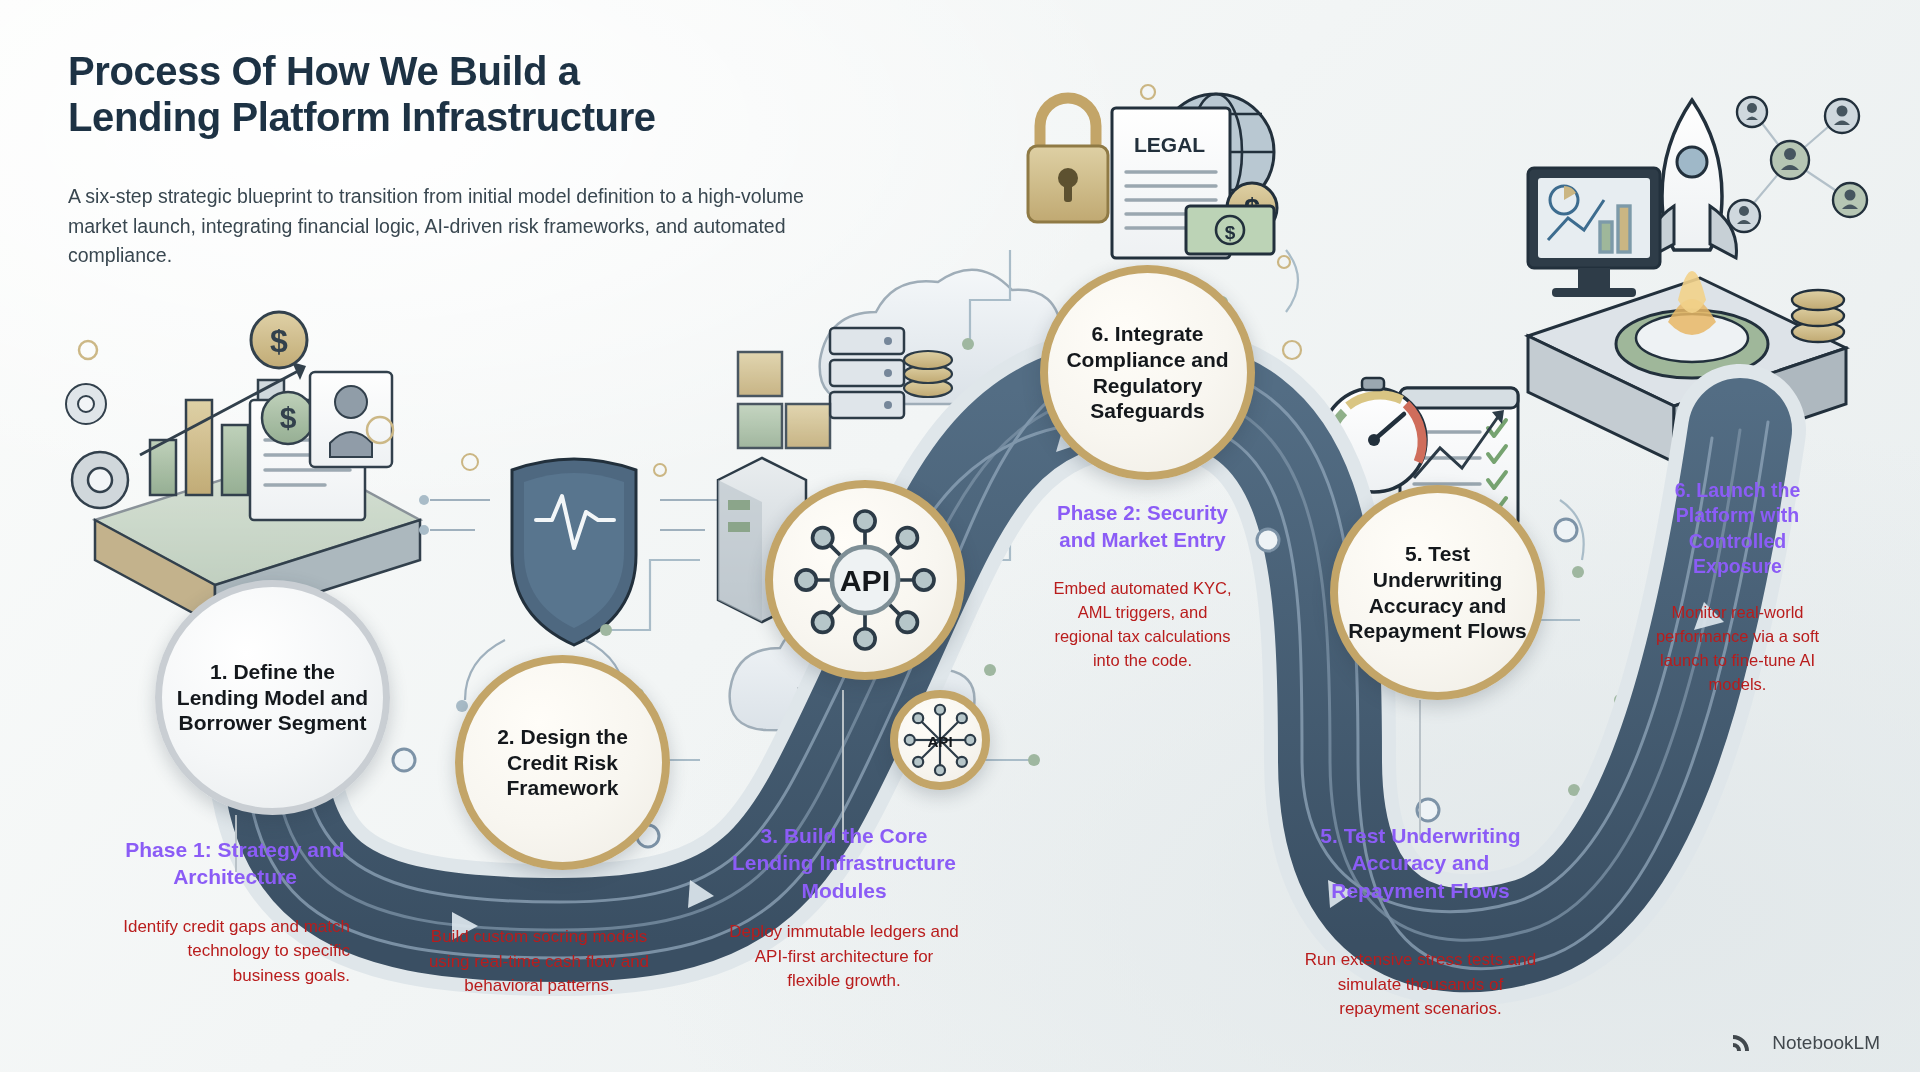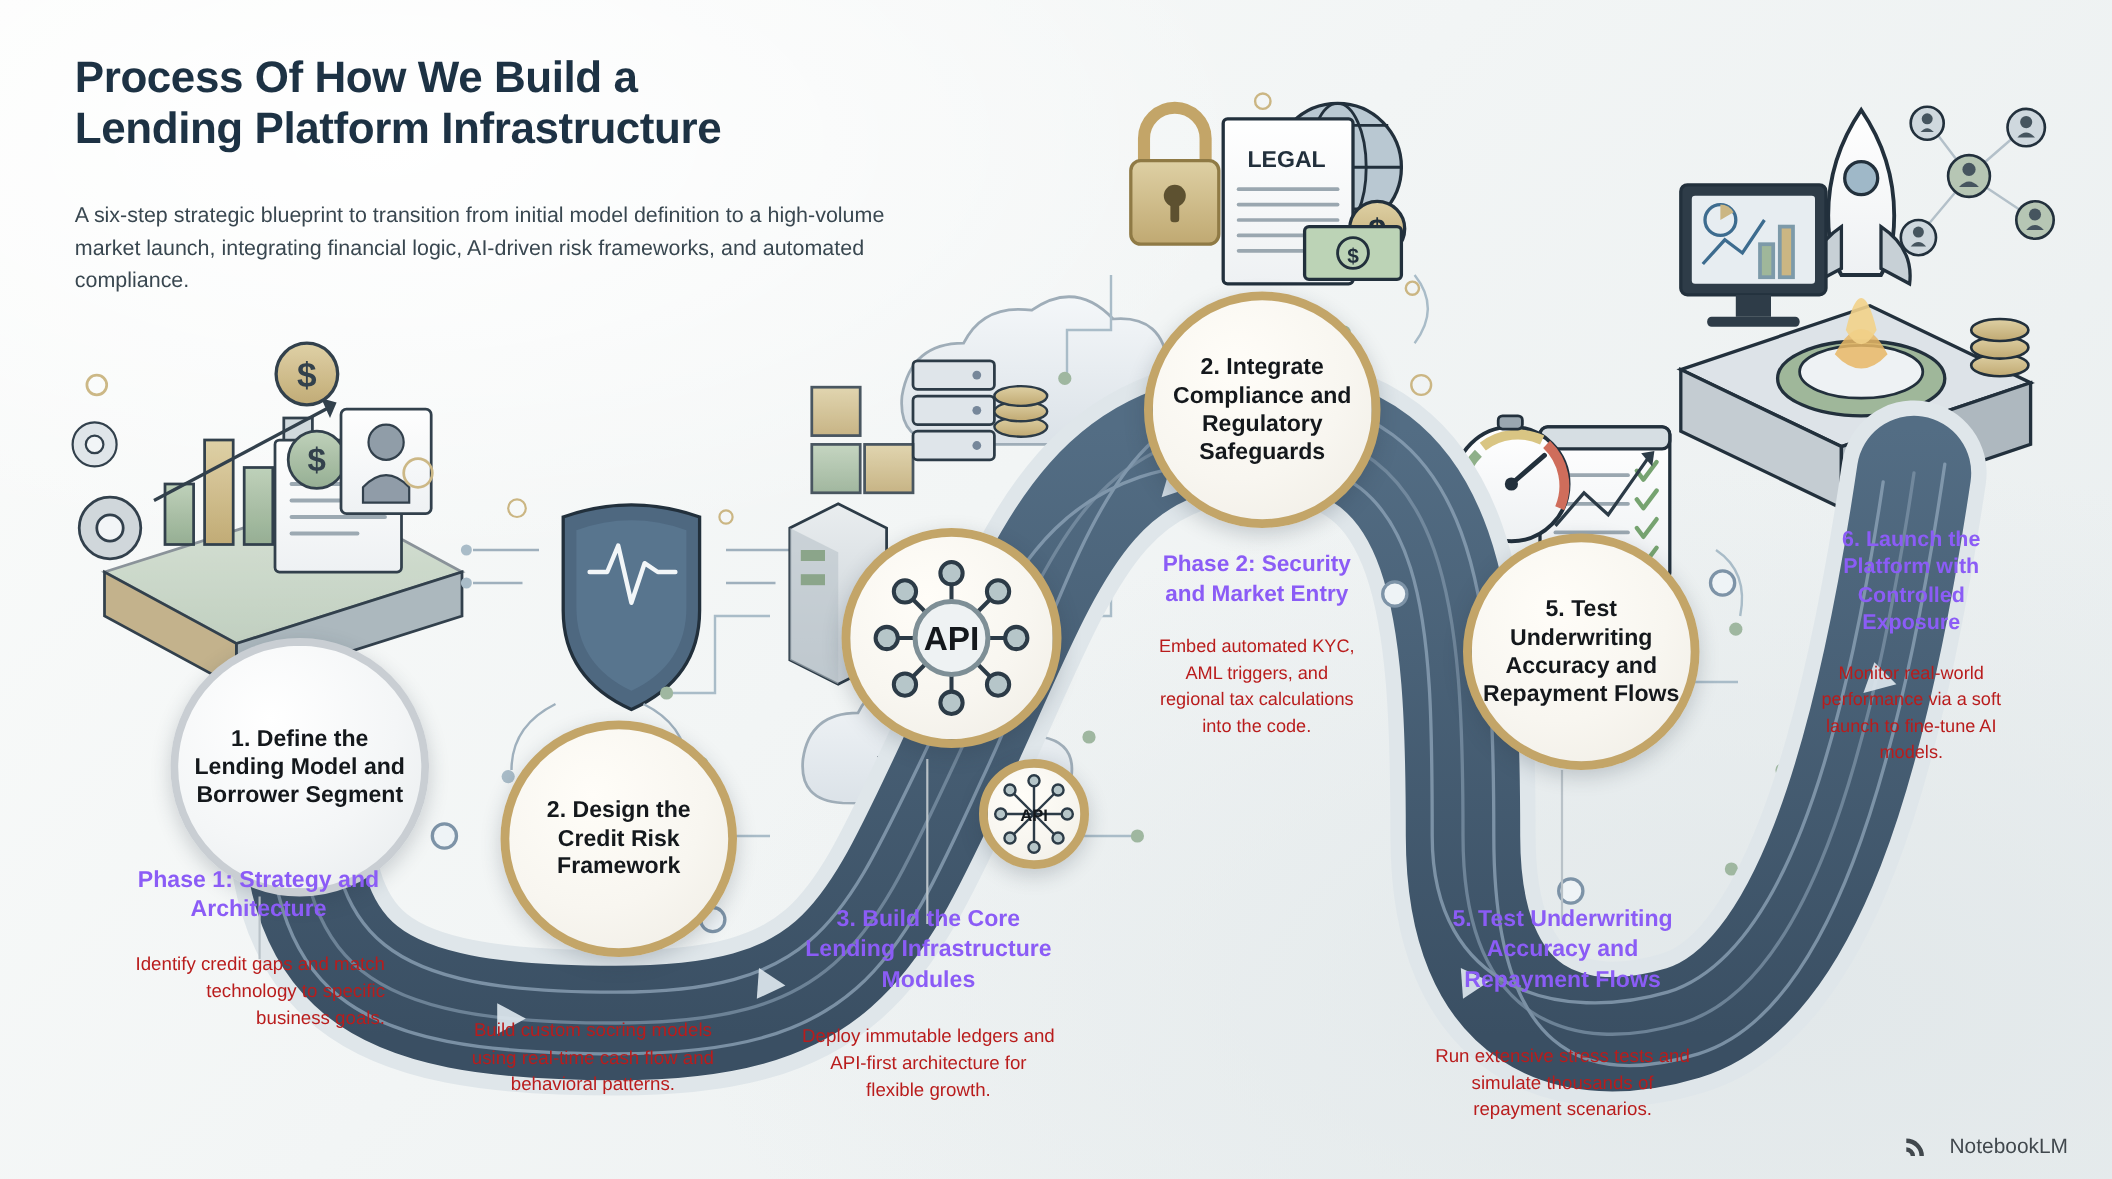--- a/index.html
+++ b/index.html
@@ -66,30 +66,30 @@
 
   #phase2blk{left:1050px;top:500px;width:185px;}
   #phase2blk .hd{font-size:20.5px;}
   #phase2blk .bd{font-size:16.5px;margin-top:24px;}
 
   #step6blk{left:1645px;top:478px;width:185px;}
   #step6blk .hd{font-size:19.5px;}
   #step6blk .bd{font-size:16.5px;margin-top:22px;}
 
   
-  #cap1{left:120px;top:786px;width:230px;}
+  #cap1{left:120px;top:836px;width:230px;}
   #cap1 .hd{font-size:21px;}
   #cap1 .bd{font-size:17px;margin-top:24px;text-align:right;}
 
   #cap2{left:428px;top:925px;width:222px;}
   #cap2 .bd{font-size:17px;}
 
   #cap3{left:728px;top:822px;width:232px;}
   #cap3 .hd{font-size:21px;}
-  #cap3 .bd{font-size:17px;margin-top:26px;text-align:center;}
+  #cap3 .bd{font-size:17px;margin-top:16px;text-align:center;}
 
   #cap5{left:1298px;top:822px;width:245px;}
   #cap5 .hd{font-size:21px;}
   #cap5 .bd{font-size:17px;margin-top:44px;}
 
   
   #watermark{
     right:40px;bottom:18px;display:flex;align-items:center;gap:20px;
     color:#2b3238;font-size:19px;opacity:.88;
   }
@@ -535,21 +535,21 @@
         <circle cx="24" cy="24" r="6"></circle>
           <circle cx="76" cy="24" r="6"></circle>
         <circle cx="24" cy="76" r="6"></circle>
           <circle cx="76" cy="76" r="6"></circle>
       </g>
       <text x="50" y="58" font-size="18" font-weight="bold" text-anchor="middle" fill="#14181c" font-family="Liberation Sans, sans-serif">API</text>
     </svg>
   </div>
 
   <div class="abs node gold" id="node4">
-    <div class="nlabel">2. Integrate Compliance and Regulatory Safeguards</div>
+    <div class="nlabel">6. Integrate Compliance and Regulatory Safeguards</div>
   </div>
 
   <div class="abs node gold" id="node5">
     <div class="nlabel">5. Test Underwriting Accuracy and Repayment Flows</div>
   </div>
 
   <div class="abs blk" id="phase2blk">
     <div class="hd">Phase 2: Security and Market Entry</div>
     <div class="bd">Embed automated KYC, AML triggers, and regional tax calculations into the code.</div>
   </div>

